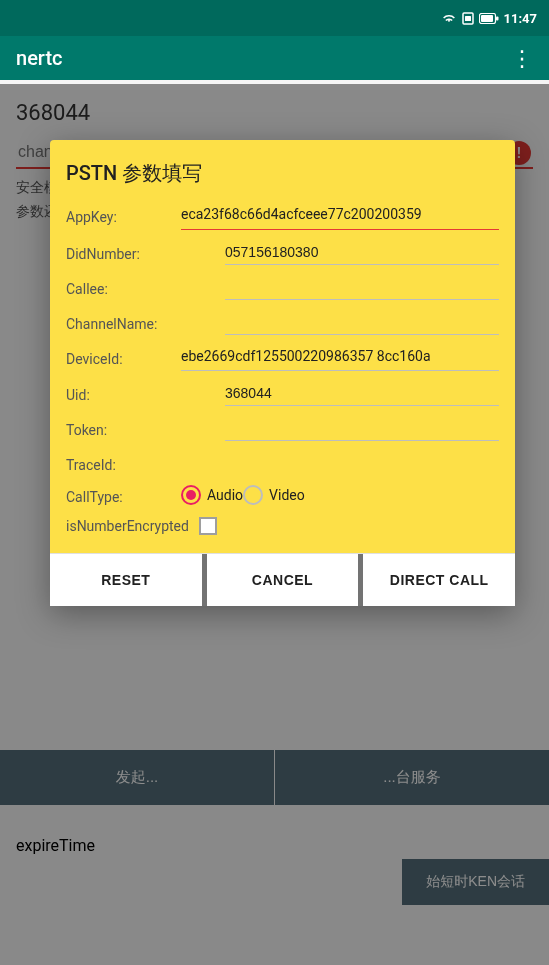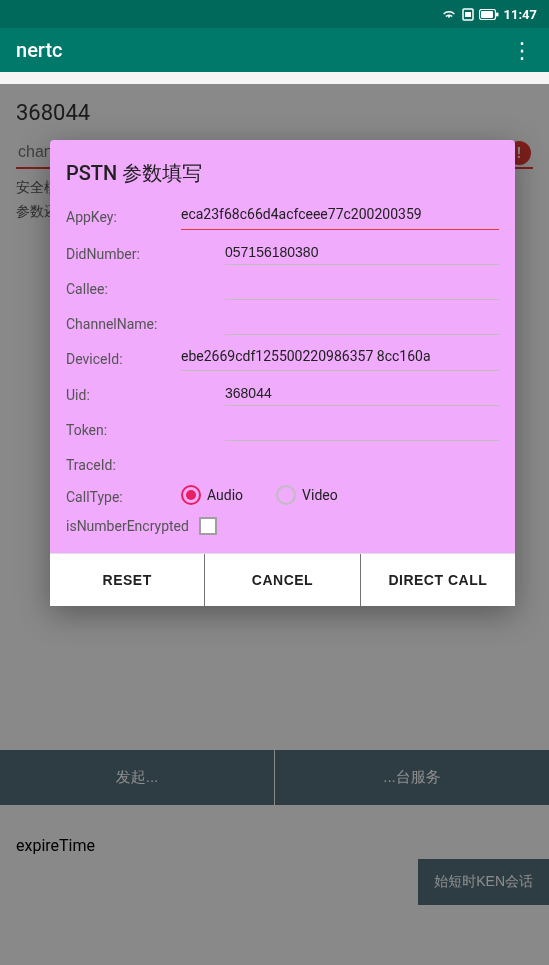--- a/index.html
+++ b/index.html
@@ -8,21 +8,21 @@
       height: 965px;
       font-family: 'Roboto', Arial, sans-serif;
       background: #f5f5f5;
       overflow: hidden;
       position: relative;
     }
 
     
     .status-bar {
       width: 100%;
-      height: 28px;
+      height: 36px;
       background: #00695c;
       display: flex;
       align-items: center;
       justify-content: flex-end;
       padding: 0 12px;
       gap: 6px;
     }
     .status-bar-icons {
       display: flex;
       align-items: center;
@@ -127,21 +127,21 @@
       background: rgba(0,0,0,0.45);
       z-index: 10;
     }
 
     
     .dialog {
       position: absolute;
       top: 140px;
       left: 50px;
       right: 34px;
-      background: #f0abfc;
+      background: #fde047;
       border-radius: 4px;
       z-index: 20;
       padding: 20px 16px 0 16px;
       box-shadow: 0 8px 32px rgba(0,0,0,0.35);
     }
     .dialog-title {
       font-size: 20px;
       font-weight: 500;
       color: #212121;
       margin-bottom: 18px;
@@ -185,21 +185,21 @@
 
     
     .calltype-row {
       display: flex;
       align-items: center;
       margin-bottom: 12px;
     }
     .radio-group {
       display: flex;
       align-items: center;
-      gap: 33px;
+      gap: 0;
     }
     .radio-option {
       display: flex;
       align-items: center;
       gap: 6px;
       cursor: pointer;
     }
     .radio-circle {
       width: 20px;
       height: 20px;
@@ -255,21 +255,21 @@
       border: none;
       background: white;
       font-size: 14px;
       font-weight: 600;
       letter-spacing: 0.5px;
       cursor: pointer;
       text-align: center;
       color: #212121;
     }
     .dialog-btn:not(:last-child) {
-      border-right: 1px solid #737373;
+      border-right: 5px solid #737373;
     }
   </style>
 </head>
 <body>
 
 <div class="status-bar">
   <div class="status-bar-icons">
 
     <svg width="16" height="12" viewBox="0 0 16 12">
       <path d="M8 10l1.5-1.5A2.1 2.1 0 0 0 8 8a2.1 2.1 0 0 0-1.5.5L8 10z" fill="white"></path>
@@ -386,14 +386,14 @@
 <div style="position:absolute; bottom:160px; left:0; right:0; display:flex; z-index:5;">
   <button style="flex:1; padding:18px 8px; background:#546e7a; color:white; font-size:15px; border:none; margin-right:1px;">发起...</button>
   <button style="flex:1; padding:6px 8px; background:#546e7a; color:white; font-size:15px; border:none;">...台服务</button>
 </div>
 
 <div style="position:absolute; bottom:110px; left:16px; z-index:5;">
   <span>expireTime</span>
 </div>
 
 <div style="position:absolute; bottom:60px; right:0; z-index:5;">
-  <button style="background:#546e7a; color:white; font-size:14px; padding:14px 16px; border:none; cursor:pointer;">始短时KEN会话</button>
+  <button style="background:#546e7a; color:white; font-size:14px; padding:14px 24px; border:none; cursor:pointer;">始短时KEN会话</button>
 </div>
 
 </body></html>

